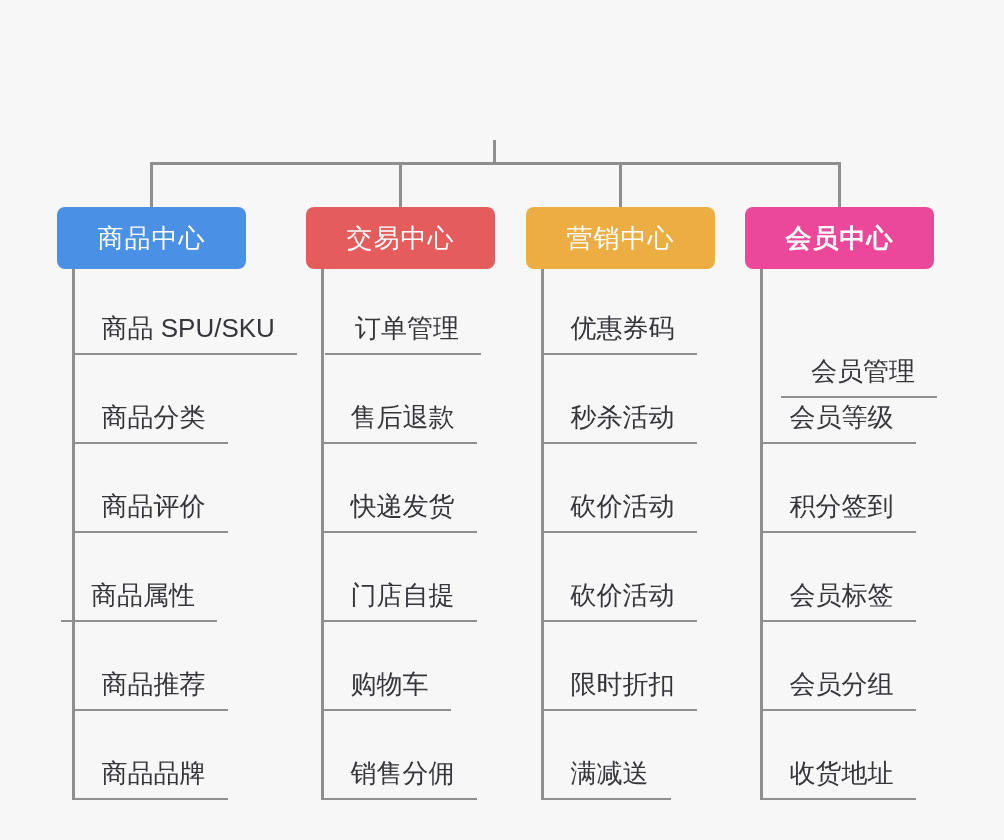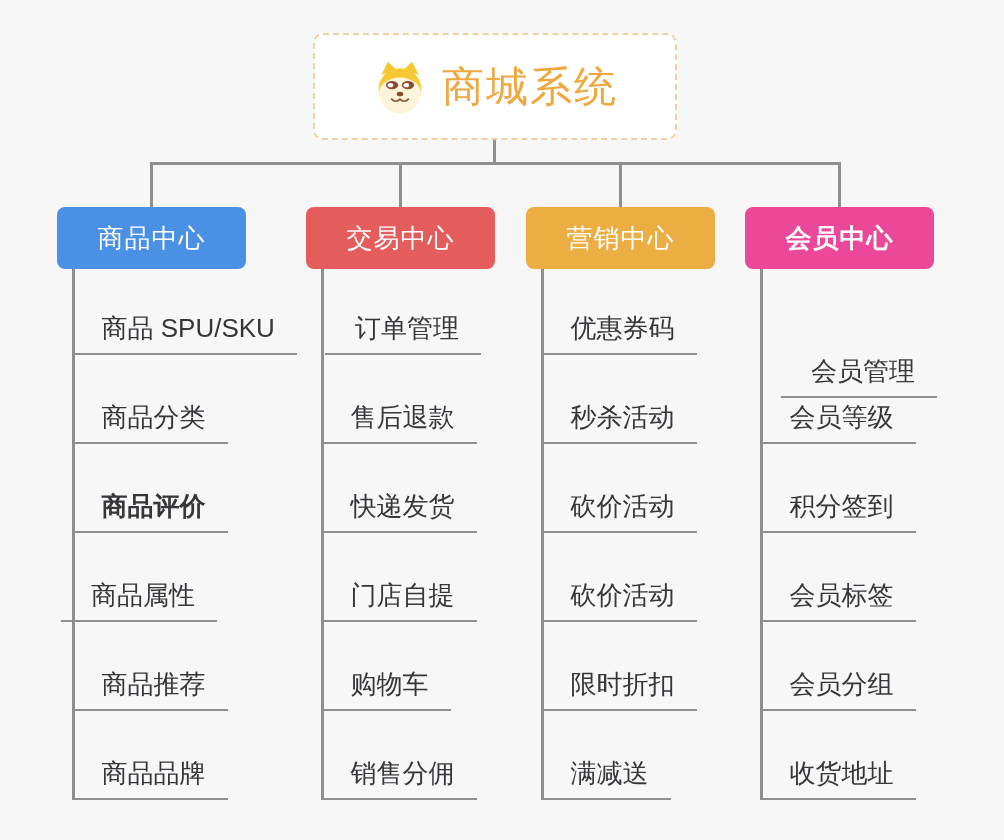--- a/index.html
+++ b/index.html
@@ -72,48 +72,31 @@
     font-size: 26px;
     color: var(--leaf-text, #35353a);
     white-space: nowrap;
   }
 </style>
 </head>
 <body>
 
 <div class="canvas">
 
-  <div class="root-node">
-    <span class="root-icon">
-      <svg viewBox="0 0 60 60" xmlns="http://www.w3.org/2000/svg">
-        <path d="M10 17 L17 3 L27 12 Z" fill="#f8c832"></path>
-        <path d="M33 12 L43 3 L50 17 Z" fill="#f8c832"></path>
-        <circle cx="30" cy="33" r="23" fill="#f8c832"></circle>
-        <path d="M7.5 36 A 22.5 22.5 0 0 0 52.5 36 A 21 15 0 0 0 7.5 36 Z" fill="#fdf4da"></path>
-        <ellipse cx="21.5" cy="28" rx="6.5" ry="4.5" fill="#8a4a32"></ellipse>
-        <ellipse cx="38.5" cy="28" rx="6.5" ry="4.5" fill="#8a4a32"></ellipse>
-        <ellipse cx="19.8" cy="28" rx="3" ry="2.3" fill="#ffffff"></ellipse>
-        <ellipse cx="36.8" cy="28" rx="3" ry="2.3" fill="#ffffff"></ellipse>
-        <ellipse cx="30" cy="37.5" rx="3.5" ry="2.5" fill="#8a4a32"></ellipse>
-        <path d="M21 43 Q25.5 47.5 30 43 Q34.5 47.5 39 43" stroke="#8a4a32" stroke-width="1.8" fill="none" stroke-linecap="round"></path>
-      </svg>
-    </span>
-    <span class="root-title">商城系统</span>
-  </div>
 
   <div class="line stub"></div>
   <div class="line hbar"></div>
 
   <div id="branches">
       <div class="line drop" style="left: 150px;"></div>
       <div class="branch-box" style="left: 57px; background: rgb(74, 144, 229);">商品中心</div>
       <div class="line trunk" style="left: 71.5px;"></div>
       <div class="leaf" style="left: 71.5px; top: 317px;">商品 SPU/SKU</div>
       <div class="leaf" style="left: 71.5px; top: 406px;">商品分类</div>
-      <div class="leaf" style="left: 71.5px; top: 495px; font-weight: bold;">商品评价</div>
+      <div class="leaf" style="left: 71.5px; top: 495px;">商品评价</div>
       <div class="leaf" style="left: 61px; top: 584px;">商品属性</div>
       <div class="leaf" style="left: 71.5px; top: 673px;">商品推荐</div>
       <div class="leaf" style="left: 71.5px; top: 762px;">商品品牌</div>
       <div class="line drop" style="left: 399px;"></div>
       <div class="branch-box" style="left: 306px; background: rgb(228, 92, 92);">交易中心</div>
       <div class="line trunk" style="left: 320.5px;"></div>
       <div class="leaf" style="left: 325px; top: 317px;">订单管理</div>
       <div class="leaf" style="left: 320.5px; top: 406px;">售后退款</div>
       <div class="leaf" style="left: 320.5px; top: 495px;">快递发货</div>
       <div class="leaf" style="left: 320.5px; top: 584px;">门店自提</div>

